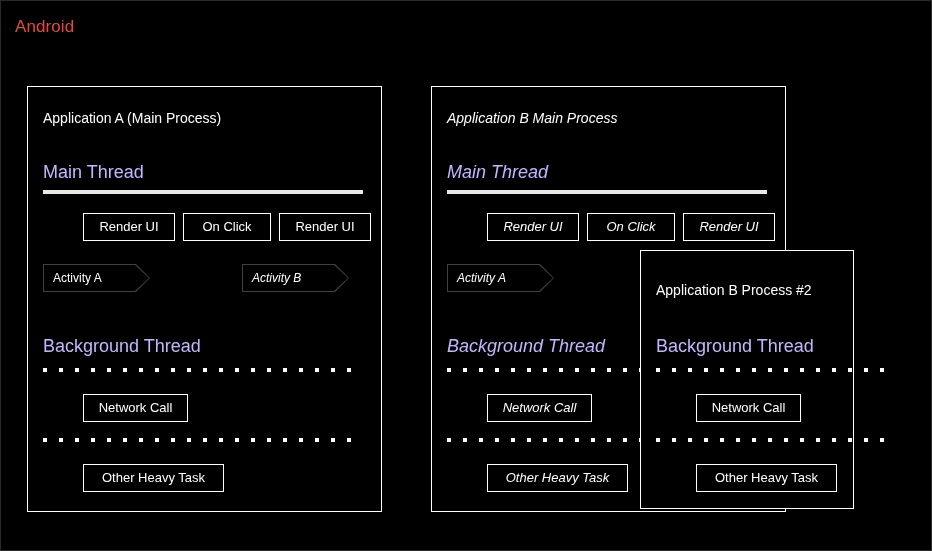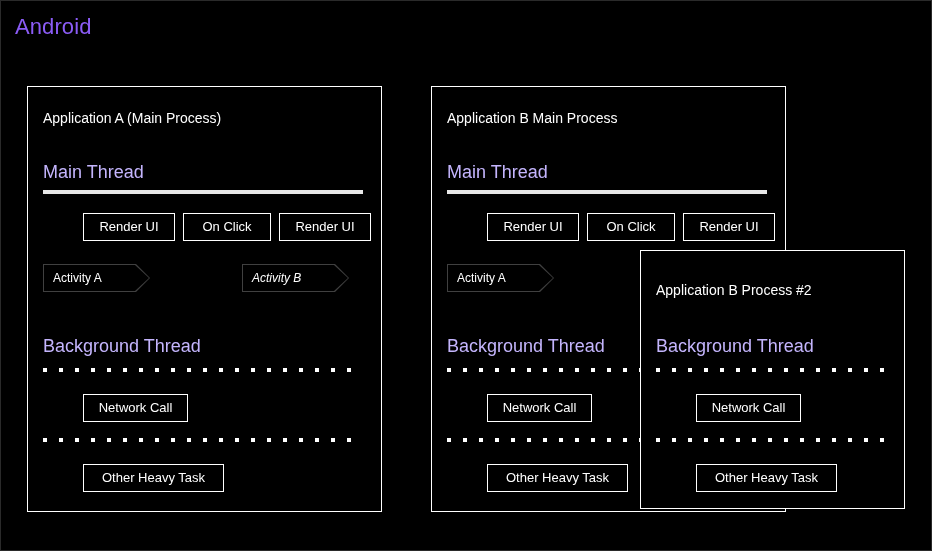--- a/index.html
+++ b/index.html
@@ -17,38 +17,38 @@
     box-sizing: border-box;
     overflow: hidden;
     font-family: "Liberation Sans", sans-serif;
     color: #ffffff;
   }
 
   .diagram-title {
     position: absolute;
     left: 14px;
     top: 12px;
-    font-size: 22px;
+    font-size: 17px;
     line-height: 28px;
-    color: #8b5cf6;
+    color: #ef4444;
     letter-spacing: 0.1px;
     white-space: nowrap;
     text-align: center;
   }
 
   
   .panel {
     position: absolute;
     background: #000000;
     border: 1px solid #ffffff;
     box-sizing: border-box;
   }
   #panel-app-a   { left: 26px;  top: 85px;  width: 355px; height: 426px; z-index: 1; }
-  #panel-app-b   { left: 430px; top: 85px; width: 355px; height: 426px; z-index: 1; }
-  #panel-app-b2  { left: 639px; top: 249px; width: 265px; height: 259px; z-index: 2; }
+  #panel-app-b   { left: 430px; top: 85px; width: 355px; height: 426px; z-index: 1; font-style: italic; }
+  #panel-app-b2  { left: 639px; top: 249px; width: 214px; height: 259px; z-index: 2; }
 
   .panel-title {
     position: absolute;
     left: 15px;
     font-size: 14px;
     line-height: 22px;
     color: #ffffff;
     white-space: nowrap;
   }
   #panel-app-a .panel-title,

